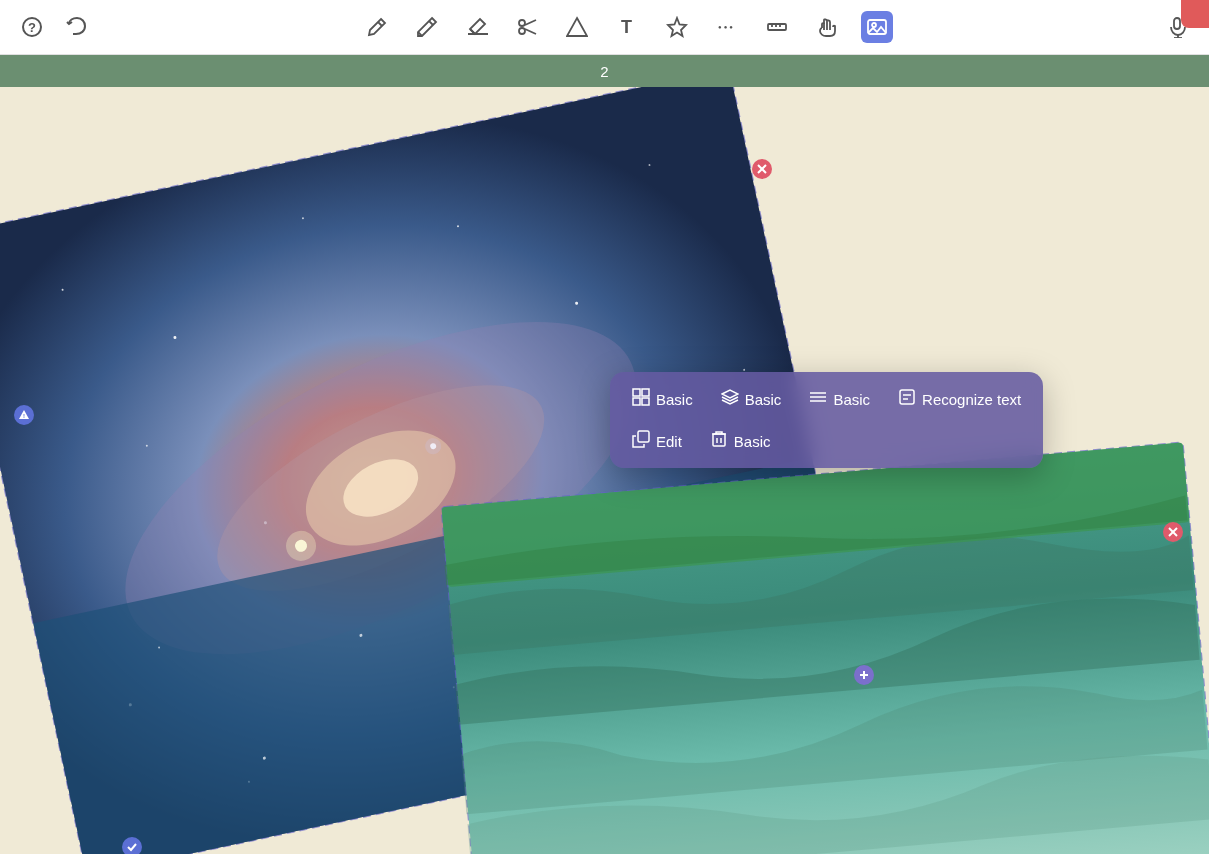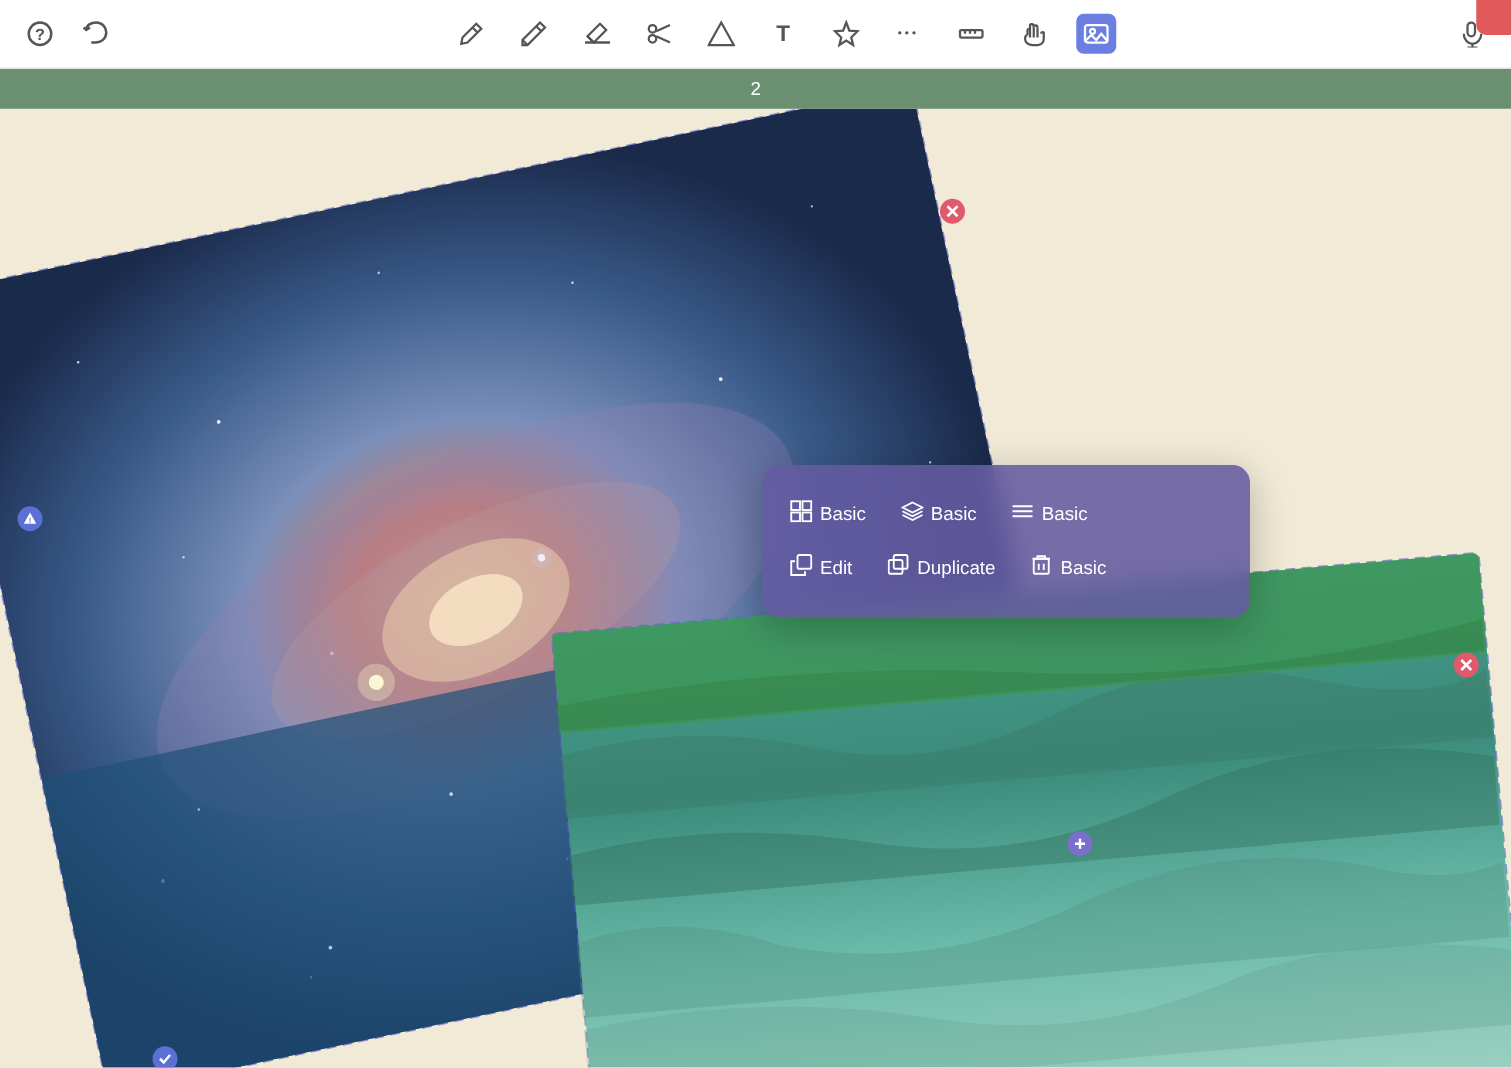--- a/index.html
+++ b/index.html
@@ -109,21 +109,21 @@
     }
 
     
     .context-menu {
       position: absolute;
       top: 285px;
       left: 610px;
       background: rgba(100, 90, 160, 0.88);
       backdrop-filter: blur(10px);
       border-radius: 14px;
-      padding: 20px 10px;
+      padding: 8px 10px;
       z-index: 200;
       display: flex;
       flex-direction: column;
       gap: 4px;
       box-shadow: 0 8px 32px rgba(0,0,0,0.25);
       min-width: 390px;
     }
     .context-menu-row {
       display: flex;
       align-items: center;
@@ -390,42 +390,43 @@
         <span class="menu-item-icon">
           <svg width="18" height="18" viewBox="0 0 18 18" fill="none" stroke="white" stroke-width="1.5">
             <line x1="1" y1="5" x2="17" y2="5"></line>
             <line x1="1" y1="9" x2="17" y2="9"></line>
             <line x1="1" y1="13" x2="17" y2="13"></line>
           </svg>
         </span>
         <span>Basic</span>
       </div>
 
+      <div class="menu-item">
+        <span class="menu-item-icon">
+          <svg width="18" height="18" viewBox="0 0 18 18" fill="none" stroke="white" stroke-width="1.5">
+            <rect x="2" y="2" width="14" height="14" rx="2"></rect>
+            <line x1="5" y1="7" x2="13" y2="7"></line>
+            <line x1="5" y1="11" x2="10" y2="11"></line>
+          </svg>
+        </span>
+        <span>Recognize text</span>
+      </div>
     </div>
     <div class="context-menu-row">
 
       <div class="menu-item">
         <span class="menu-item-icon">
           <svg width="18" height="18" viewBox="0 0 18 18" fill="none" stroke="white" stroke-width="1.5">
             <rect x="6" y="1" width="11" height="11" rx="1.5"></rect>
             <path d="M4 6 L1 6 L1 17 L12 17 L12 14"></path>
           </svg>
         </span>
         <span>Edit</span>
       </div>
 
-      <div class="menu-item">
-        <span class="menu-item-icon">
-          <svg width="18" height="18" viewBox="0 0 18 18" fill="none" stroke="white" stroke-width="1.5">
-            <rect x="1" y="5" width="11" height="11" rx="1.5"></rect>
-            <rect x="5" y="1" width="11" height="11" rx="1.5"></rect>
-          </svg>
-        </span>
-        <span>Duplicate</span>
-      </div>
 
       <div class="menu-item">
         <span class="menu-item-icon">
           <svg width="18" height="18" viewBox="0 0 18 18" fill="none" stroke="white" stroke-width="1.5">
             <polyline points="2,4 16,4"></polyline>
             <path d="M6 4 L6 2 L12 2 L12 4"></path>
             <rect x="3" y="4" width="12" height="12" rx="1"></rect>
             <line x1="7" y1="8" x2="7" y2="13"></line>
             <line x1="11" y1="8" x2="11" y2="13"></line>
           </svg>

